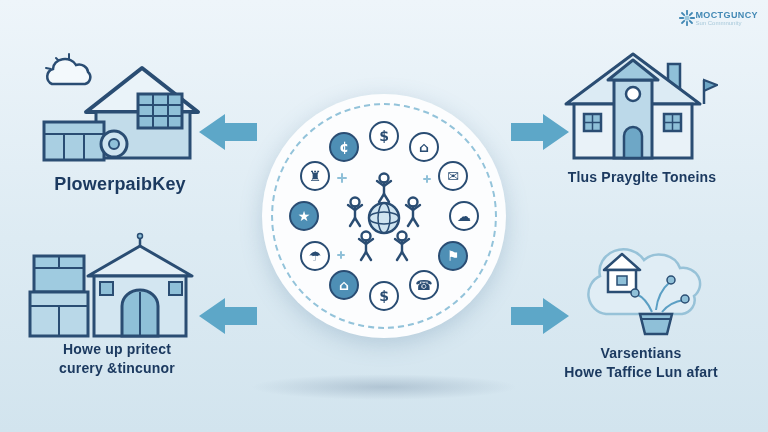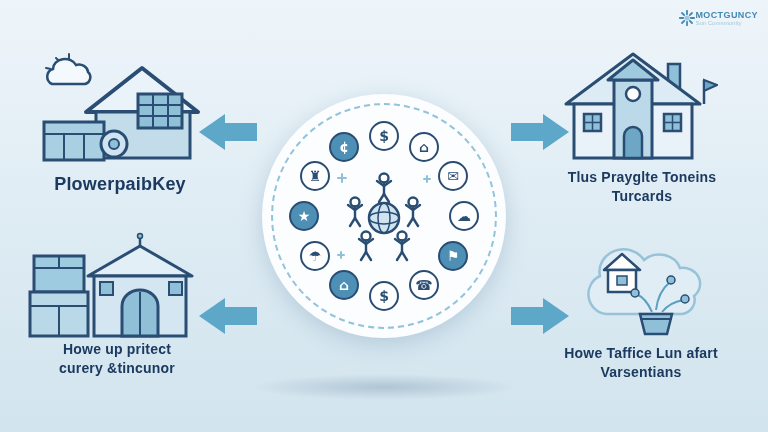--- a/index.html
+++ b/index.html
@@ -120,21 +120,20 @@
     <rect x="106" y="68" width="17" height="17" fill="#8fc0d8" stroke="#2a4d73" stroke-width="2.5"></rect>
     <line x1="34.5" y1="68" x2="34.5" y2="85" stroke="#2a4d73" stroke-width="1.5"></line>
     <line x1="26" y1="76.5" x2="43" y2="76.5" stroke="#2a4d73" stroke-width="1.5"></line>
     <line x1="114.5" y1="68" x2="114.5" y2="85" stroke="#2a4d73" stroke-width="1.5"></line>
     <line x1="106" y1="76.5" x2="123" y2="76.5" stroke="#2a4d73" stroke-width="1.5"></line>
     <line x1="146" y1="34" x2="146" y2="58" stroke="#2a4d73" stroke-width="2.5"></line>
     <polygon points="146,34 159,39 146,45" fill="#6ea7c6" stroke="#2a4d73" stroke-width="2"></polygon>
   </svg>
   <div class="q-label lbl-tr">
     <div>Tlus Prayglte Toneins</div>
-    <div>Turcards</div>
   </div>
 
   <svg class="abs art-bl" width="172" height="108" viewBox="0 0 172 108">
     <line x1="112" y1="14" x2="112" y2="5" stroke="#2a4d73" stroke-width="2.5"></line>
     <circle cx="112" cy="4" r="2.5" fill="#8fc0d8" stroke="#2a4d73" stroke-width="1.5"></circle>
     <polygon points="60,44 112,14 164,44" fill="#e3eff6" stroke="#2a4d73" stroke-width="3" stroke-linejoin="round"></polygon>
     <rect x="66" y="44" width="92" height="60" fill="#d3e6f1" stroke="#2a4d73" stroke-width="3"></rect>
     <path d="M94,104 v-30 a18,16 0 0 1 36,0 v30 z" fill="#8fc0d8" stroke="#2a4d73" stroke-width="3"></path>
     <line x1="112" y1="60" x2="112" y2="104" stroke="#2a4d73" stroke-width="2"></line>
     <rect x="72" y="50" width="13" height="13" fill="#8fc0d8" stroke="#2a4d73" stroke-width="2"></rect>
@@ -163,22 +162,22 @@
     </g>
     <g fill="#8fc0d8" stroke="#2a4d73" stroke-width="1.5">
       <circle cx="93" cy="58" r="4"></circle>
         <circle cx="107" cy="77" r="4"></circle>
         <circle cx="57" cy="71" r="4"></circle>
     </g>
     <polygon points="62,92 94,92 89,112 67,112" fill="#8fc0d8" stroke="#2a4d73" stroke-width="2.5"></polygon>
     <line x1="62" y1="97" x2="94" y2="97" stroke="#2a4d73" stroke-width="2"></line>
   </svg>
   <div class="q-label lbl-br">
+    <div>Varsentians</div>
     <div>Howe Taffice Lun afart</div>
-    <div>Varsentians</div>
   </div>
 
   <svg class="arr arr-lt" width="58" height="36" viewBox="0 0 58 36">
     <polygon points="0,18 26,0 26,9 58,9 58,27 26,27 26,36" fill="#5da7c8"></polygon>
   </svg>
   <svg class="arr arr-lb" width="58" height="36" viewBox="0 0 58 36">
     <polygon points="0,18 26,0 26,9 58,9 58,27 26,27 26,36" fill="#5da7c8"></polygon>
   </svg>
   <svg class="arr arr-rt" width="58" height="36" viewBox="0 0 58 36">
     <polygon points="58,18 32,0 32,9 0,9 0,27 32,27 32,36" fill="#5da7c8"></polygon>

